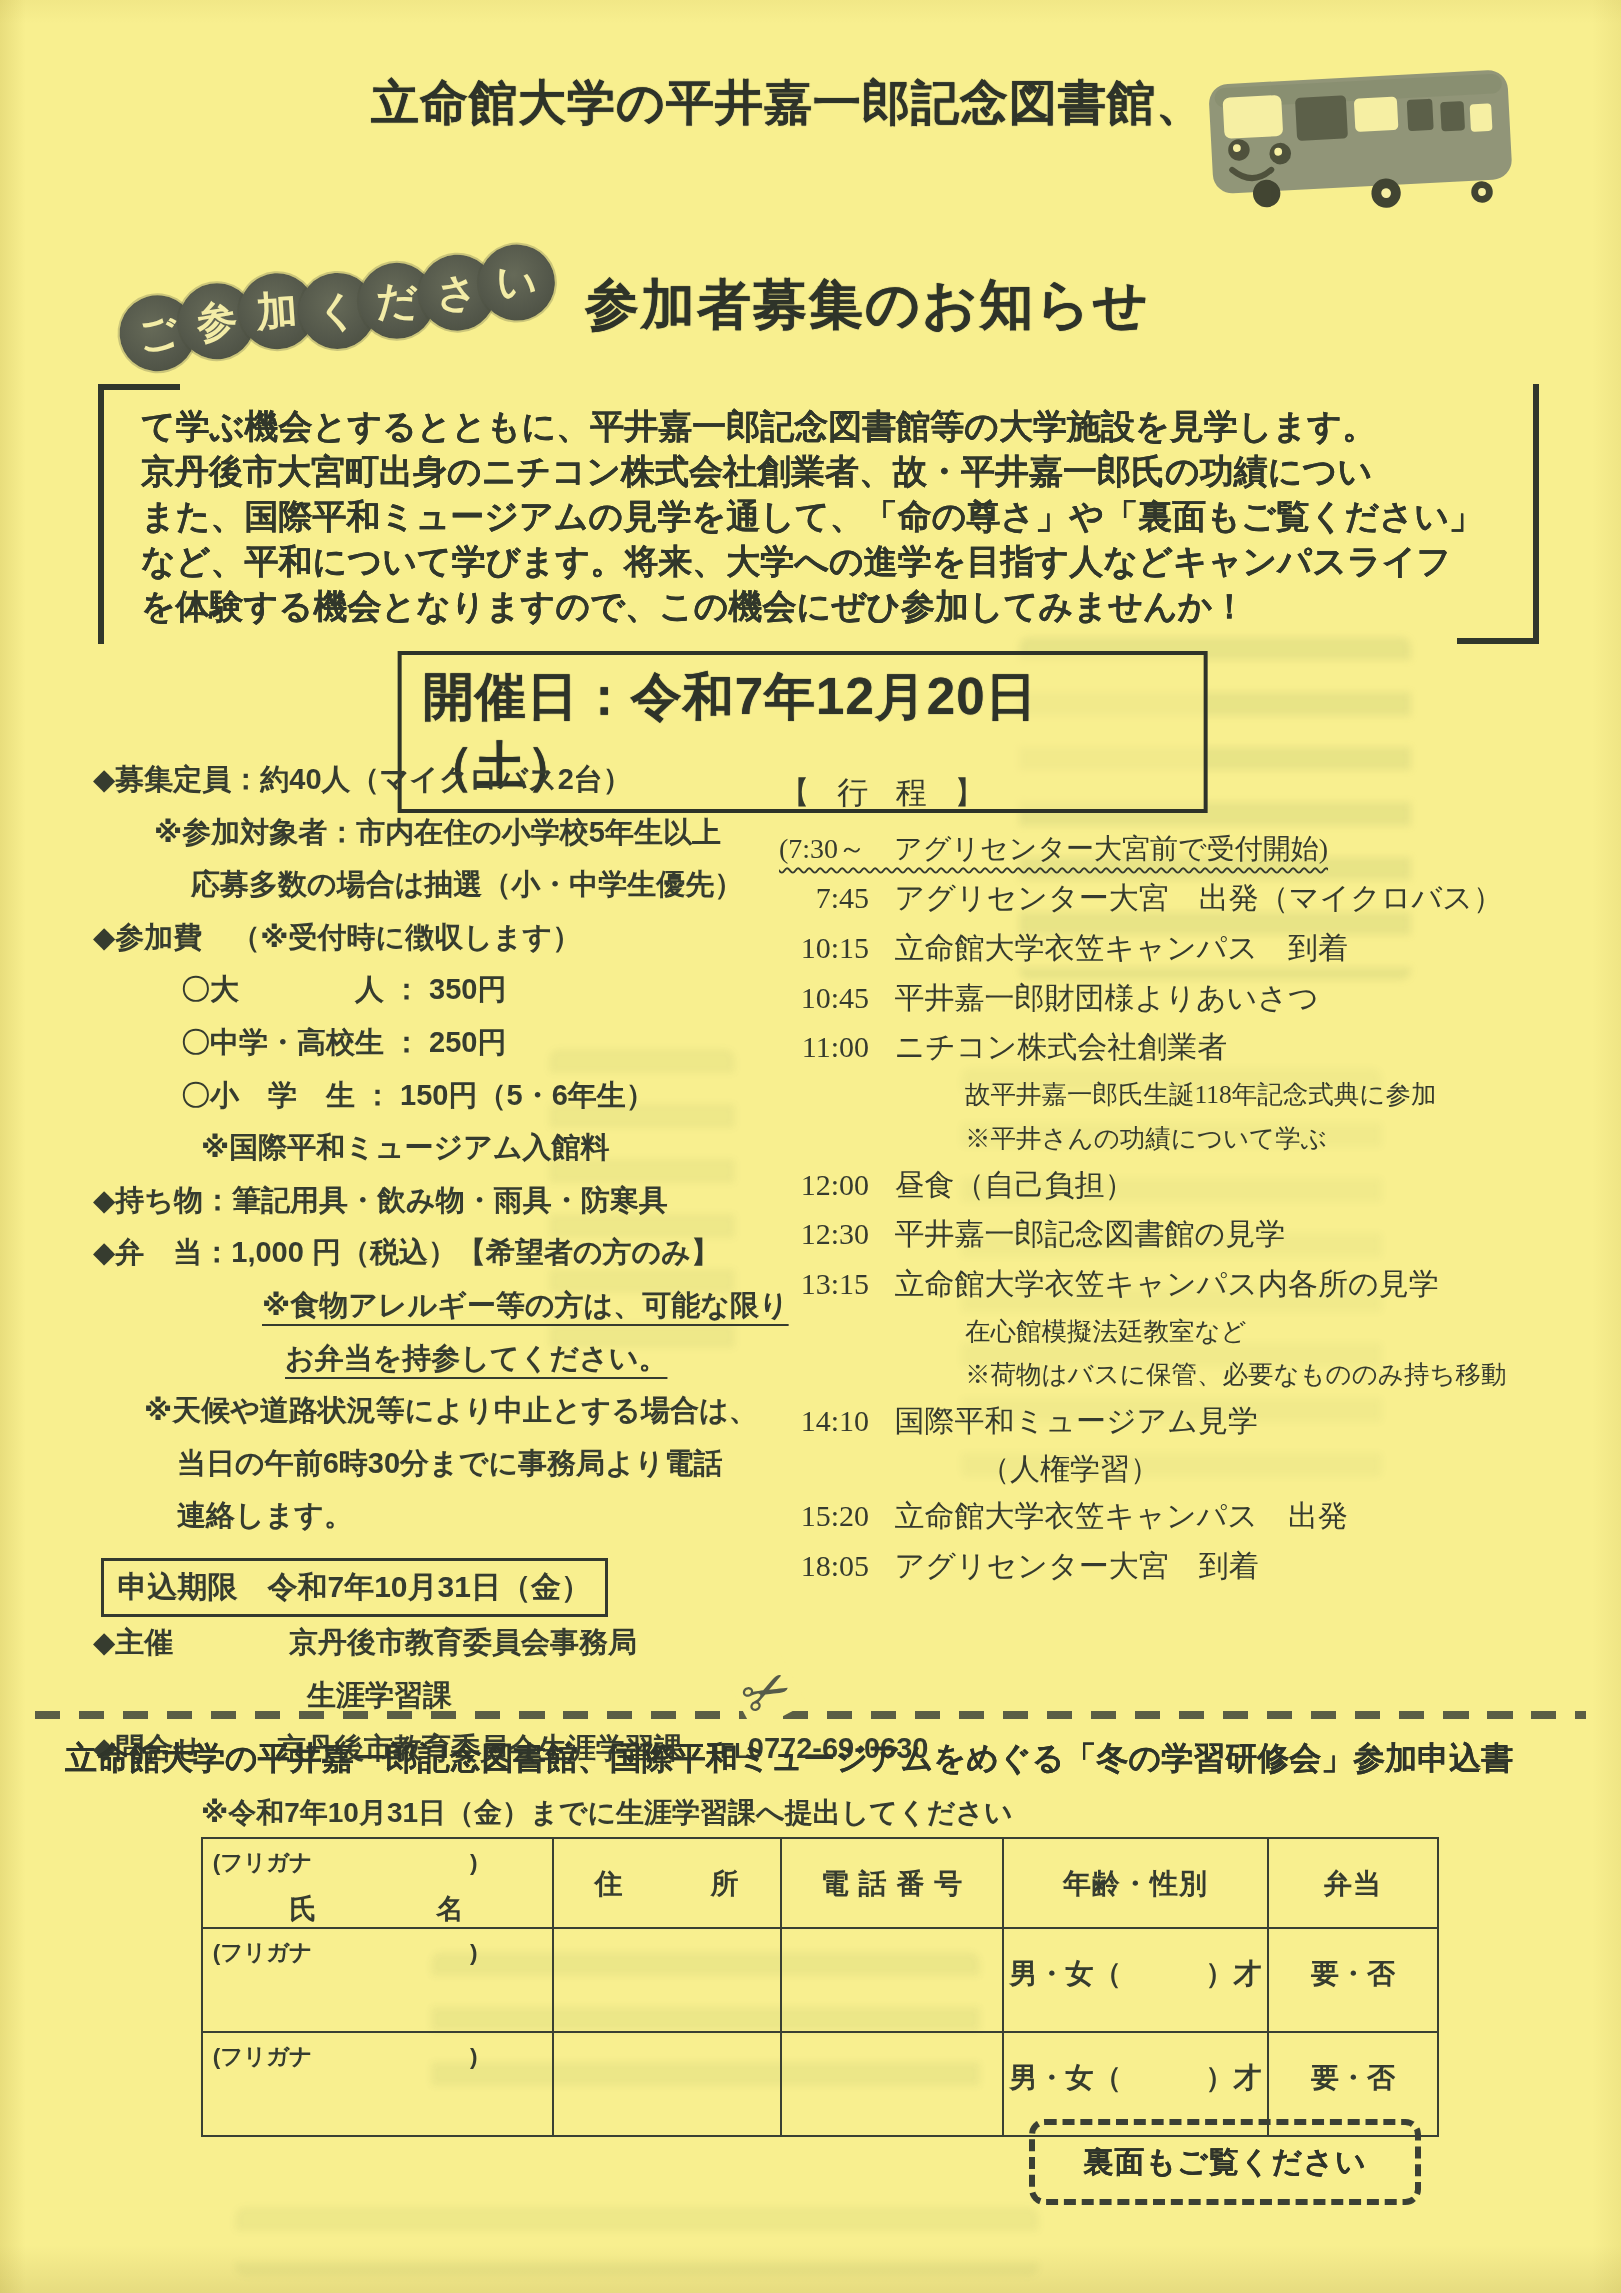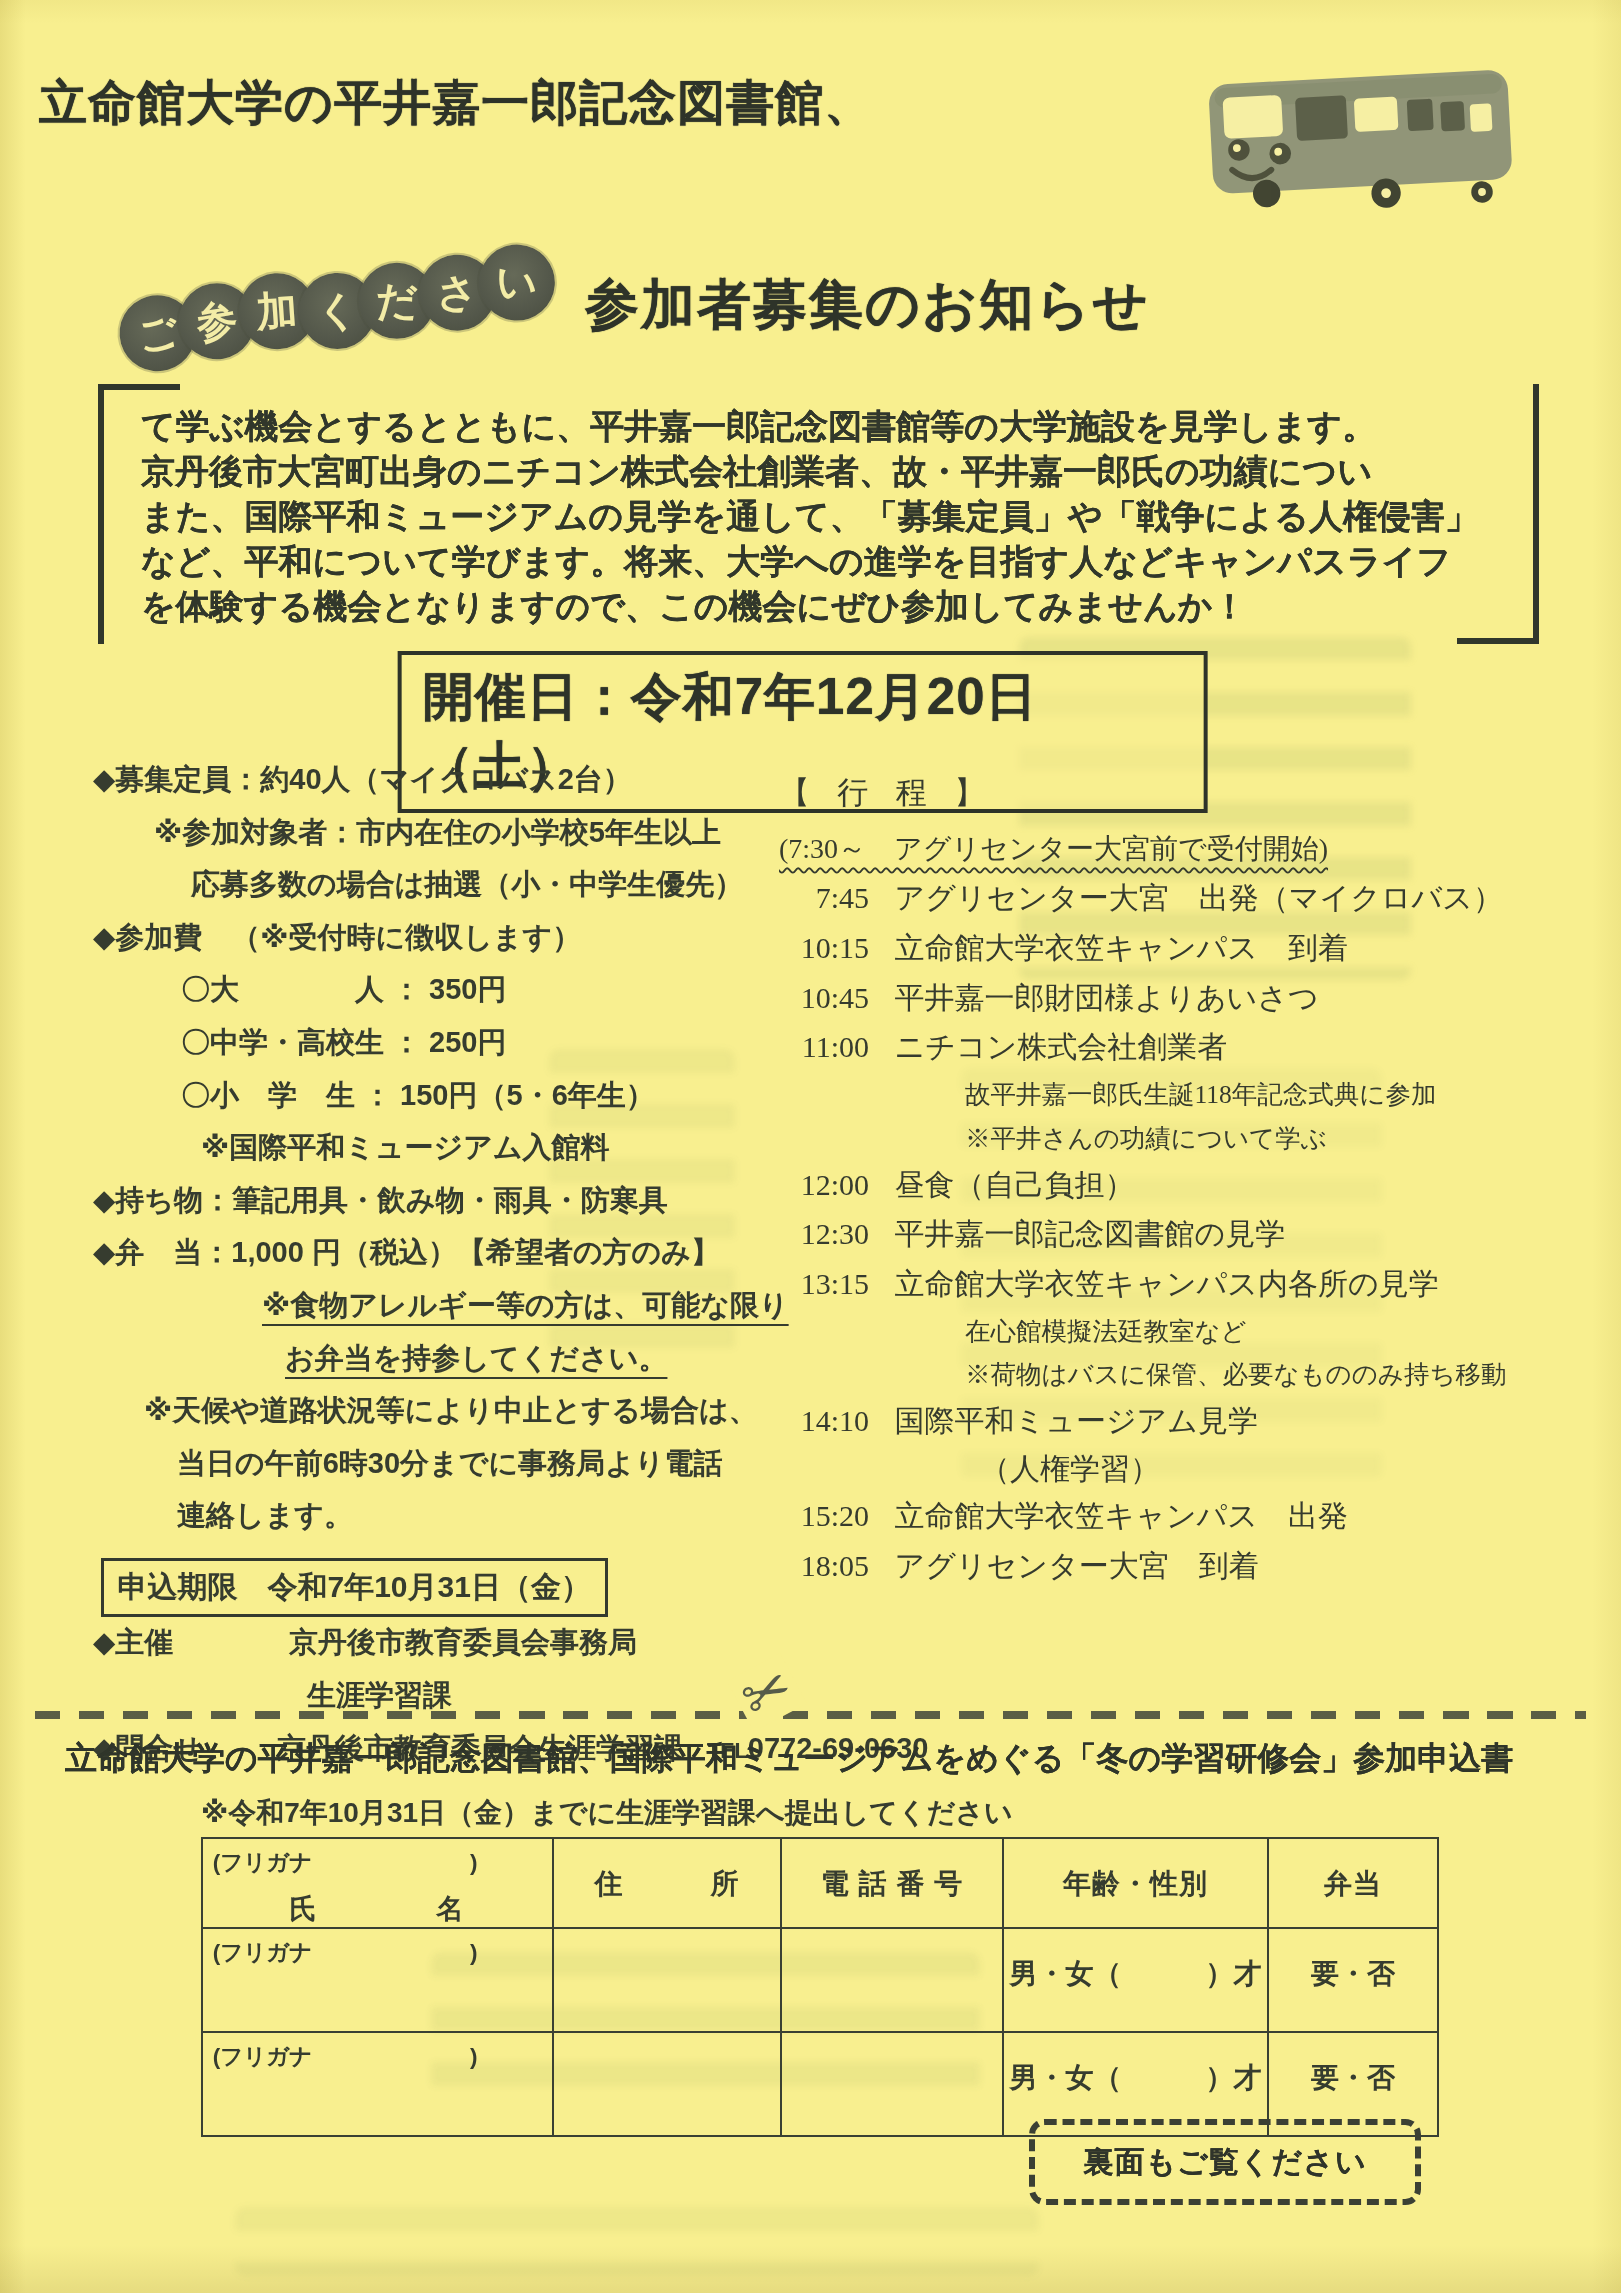--- a/index.html
+++ b/index.html
@@ -23,21 +23,21 @@
     filter:blur(3.9px);
     border-radius:9.8px;
     pointer-events:none;
   }
   .g1{left:1019px;top:637px;width:392px;height:343px;}
   .g2{left:549px;top:1049px;width:186px;height:323px;opacity:.7;}
   .g3{left:431px;top:1952px;width:549px;height:147px;opacity:.8;}
   .g4{left:235px;top:2207px;width:804px;height:69px;opacity:.7;}
   .g5{left:961px;top:1068px;width:421px;height:412px;opacity:.45;}
 
-  .title-block{position:absolute;top:71px;left:39px;width:1166px;text-align:left;font-weight:900;color:#2e3329;}
+  .title-block{position:absolute;top:71px;left:39px;width:1166px;text-align:right;font-weight:900;color:#2e3329;}
   .title-line1{font-size:48px;letter-spacing:1px;text-shadow:0 0 1px #2e3329;}
   .title-line2{font-size:45px;margin-top:15.7px;letter-spacing:0;text-shadow:0 0 1px #2e3329;}
 
   .bus-wrap{position:absolute;top:51px;left:1201px;width:343px;height:176px;transform:rotate(-3deg);}
 
   .badge-row{position:absolute;top:267px;left:118px;display:flex;align-items:center;}
   .badge{display:flex;transform:rotate(-4deg);padding-left:15.7px;}
   .badge-char{
     display:inline-flex;align-items:center;justify-content:center;
     width:76px;height:76px;margin-left:-15.7px;border-radius:50%;
@@ -184,21 +184,21 @@
     <div class="subtitle">参加者募集のお知らせ</div>
   </div>
 
   <div class="intro">
     <span class="v-left"></span>
     <span class="h-top"></span>
     <span class="v-right"></span>
     <span class="h-bottom"></span>
     <div>て学ぶ機会とするとともに、平井嘉一郎記念図書館等の大学施設を見学します。</div>
     <div>京丹後市大宮町出身のニチコン株式会社創業者、故・平井嘉一郎氏の功績につい</div>
-    <div>また、国際平和ミュージアムの見学を通して、「募集定員」や「戦争による人権侵害」</div>
+    <div>また、国際平和ミュージアムの見学を通して、「命の尊さ」や「裏面もご覧ください」</div>
     <div>など、平和について学びます。将来、大学への進学を目指す人などキャンパスライフ</div>
     <div>を体験する機会となりますので、この機会にぜひ参加してみませんか！</div>
   </div>
 
   <div class="date-box">開催日：令和7年12月20日（土）</div>
 
   <div class="left-col">
     <div class="ln">◆募集定員：約40人（マイクロバス2台）</div>
     <div class="ln ind1">※参加対象者：市内在住の小学校5年生以上</div>
     <div class="ln ind2">応募多数の場合は抽選（小・中学生優先）</div>

